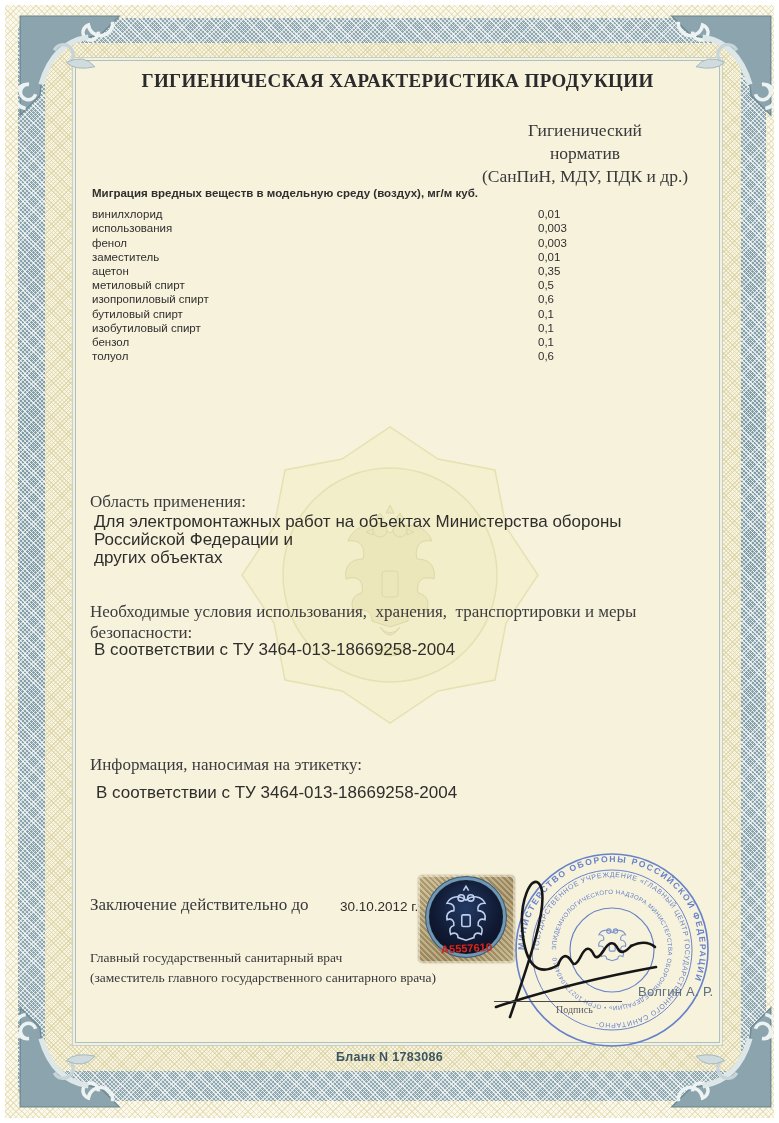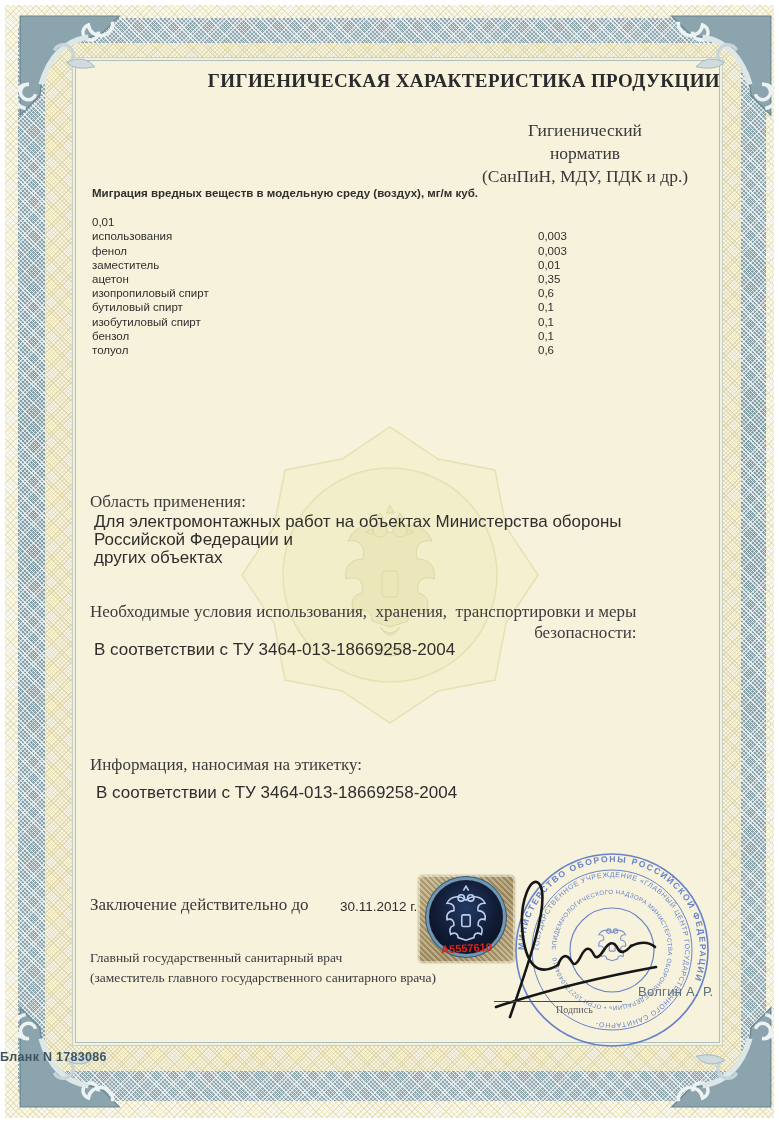--- a/index.html
+++ b/index.html
@@ -30,42 +30,42 @@
     border:1px solid #aebfc0;box-shadow:0 0 0 2px #f2f0de,0 0 0 3px #c6d1c9;}
 
   .corner{width:110px;height:110px;}
   .corner svg{display:block;}
 
   
   .serif{font-family:"Liberation Serif","DejaVu Serif",serif;color:#39383a;}
   .sans{font-family:"Liberation Sans","DejaVu Sans",sans-serif;color:#333231;}
   .pre{white-space:pre-wrap;}
 
-  .title{top:70px;left:75px;right:59px;text-align:right;font-size:19px;font-weight:bold;
+  .title{top:70px;left:75px;right:59px;text-align:center;font-size:19px;font-weight:bold;
          letter-spacing:.4px;color:#2b2a2c;}
   .col-left{top:119px;left:88px;font-size:17.5px;line-height:23px;}
   .col-right{top:119px;left:452px;width:266px;text-align:center;font-size:17.5px;line-height:23px;}
 
   .tbl{top:186px;left:92px;width:560px;font-size:11.5px;line-height:14.2px;color:#302f2e;}
-  .tbl .mig{font-weight:600;margin-bottom:15px;}
+  .tbl .mig{font-weight:600;margin-bottom:7px;}
   .row{display:grid;grid-template-columns:446px auto;}
 
-  .h-sec{font-size:17px;color:#3c3b3d;text-align:right;}
+  .h-sec{font-size:17px;color:#3c3b3d;}
   .b-sec{font-size:17px;line-height:18px;color:#2f2e2d;}
 
   .validity-label{top:895px;left:90px;font-size:17px;}
   .validity-date{top:899px;left:340px;font-size:13.5px;color:#2f2e2d;}
   .role{top:948px;left:90px;font-size:13.5px;line-height:20px;color:#3a393b;}
 
   .sig-line{top:1001px;left:494px;width:128px;height:1px;background:#4a4a4a;}
   .sig-caption{top:1004px;left:556px;font-size:10px;color:#5c5c60;
                font-family:"Liberation Serif","DejaVu Serif",serif;}
   .sig-name{top:984px;left:638px;font-size:13px;color:#5d6e7c;letter-spacing:.3px;}
 
-  .blank-no{top:1050px;left:0;right:0;font-weight:bold;font-size:12.5px;
+  .blank-no{top:1050px;left:0;right:0;text-align:center;font-weight:bold;font-size:12.5px;
             color:#3c5560;letter-spacing:.3px;}
 
   
   .hologram{top:875px;left:418px;width:97px;height:88px;border-radius:5px;
     background:
       repeating-linear-gradient(45deg, rgba(110,90,50,.28) 0 2px, rgba(235,225,195,.28) 2px 4px),
       linear-gradient(135deg,#c7b78e,#a59268 60%,#bfae84);
     box-shadow:inset 0 0 0 2px rgba(250,245,225,.5), 0 0 2px rgba(0,0,0,.25);}
   .holo-circle{top:5px;left:11px;width:74px;height:74px;border-radius:50%;
     background:radial-gradient(circle at 50% 38%, #233a63 0%, #101a33 55%, #070c1c 100%);
@@ -150,37 +150,42 @@
 
   <div class="abs serif title">ГИГИЕНИЧЕСКАЯ ХАРАКТЕРИСТИКА ПРОДУКЦИИ</div>
 
   <div class="abs serif pre col-right">Гигиенический
 норматив
 (СанПиН, МДУ, ПДК и др.)</div>
 
   <div class="abs sans tbl">
     <div class="mig">Миграция вредных веществ в модельную среду (воздух), мг/м куб.</div>
     <div class="row">
+      <span>винилхлорид</span>
       <span>0,01</span>
     </div>
     <div class="row">
       <span>использования</span>
       <span>0,003</span>
     </div>
     <div class="row">
       <span>фенол</span>
       <span>0,003</span>
     </div>
     <div class="row">
       <span>заместитель</span>
       <span>0,01</span>
     </div>
     <div class="row">
       <span>ацетон</span>
       <span>0,35</span>
+    </div>
+    <div class="row">
+      <span>метиловый спирт</span>
+      <span>0,5</span>
     </div>
     <div class="row">
       <span>изопропиловый спирт</span>
       <span>0,6</span>
     </div>
     <div class="row">
       <span>бутиловый спирт</span>
       <span>0,1</span>
     </div>
     <div class="row">
@@ -202,21 +207,21 @@
 других объектах</div>
 
   <div class="abs serif h-sec pre" style="top:601px;left:90px;line-height:21px;">Необходимые условия использования,  хранения,  транспортировки и меры
 безопасности:</div>
   <div class="abs sans b-sec" style="top:641px;left:94px;">В соответствии с ТУ 3464-013-18669258-2004</div>
 
   <div class="abs serif h-sec" style="top:755px;left:90px;">Информация,  наносимая на этикетку:</div>
   <div class="abs sans b-sec" style="top:784px;left:96px;">В соответствии с ТУ 3464-013-18669258-2004</div>
 
   <div class="abs serif validity-label">Заключение действительно до</div>
-  <div class="abs sans validity-date">30.11.2012 г.</div>
+  <div class="abs sans validity-date">30.10.2012 г.</div>
 
   <div class="abs hologram">
     <div class="abs holo-circle">
       <svg width="74" height="74" viewBox="0 0 120 140" style="opacity:.9">
         <g transform="translate(0,4)" fill="none" stroke="#cfe0ff" stroke-width="3">
           <path d="M60,34 C48,24 30,26 24,40 C34,39 39,45 37,54 C26,55 22,62 24,71 C33,68 38,73 37,82 C29,84 28,91 31,99 C39,94 45,97 45,105 L60,110 L75,105 C75,97 81,94 89,99 C92,91 91,84 83,82 C82,73 87,68 96,71 C98,62 94,55 83,54 C81,45 86,39 96,40 C90,26 72,24 60,34 Z"></path>
           <circle cx="51" cy="30" r="6"></circle>
             <circle cx="69" cy="30" r="6"></circle>
           <path d="M55,16 l5,-8 5,8"></path>
           <rect x="52" y="62" width="16" height="22" rx="3"></rect>

